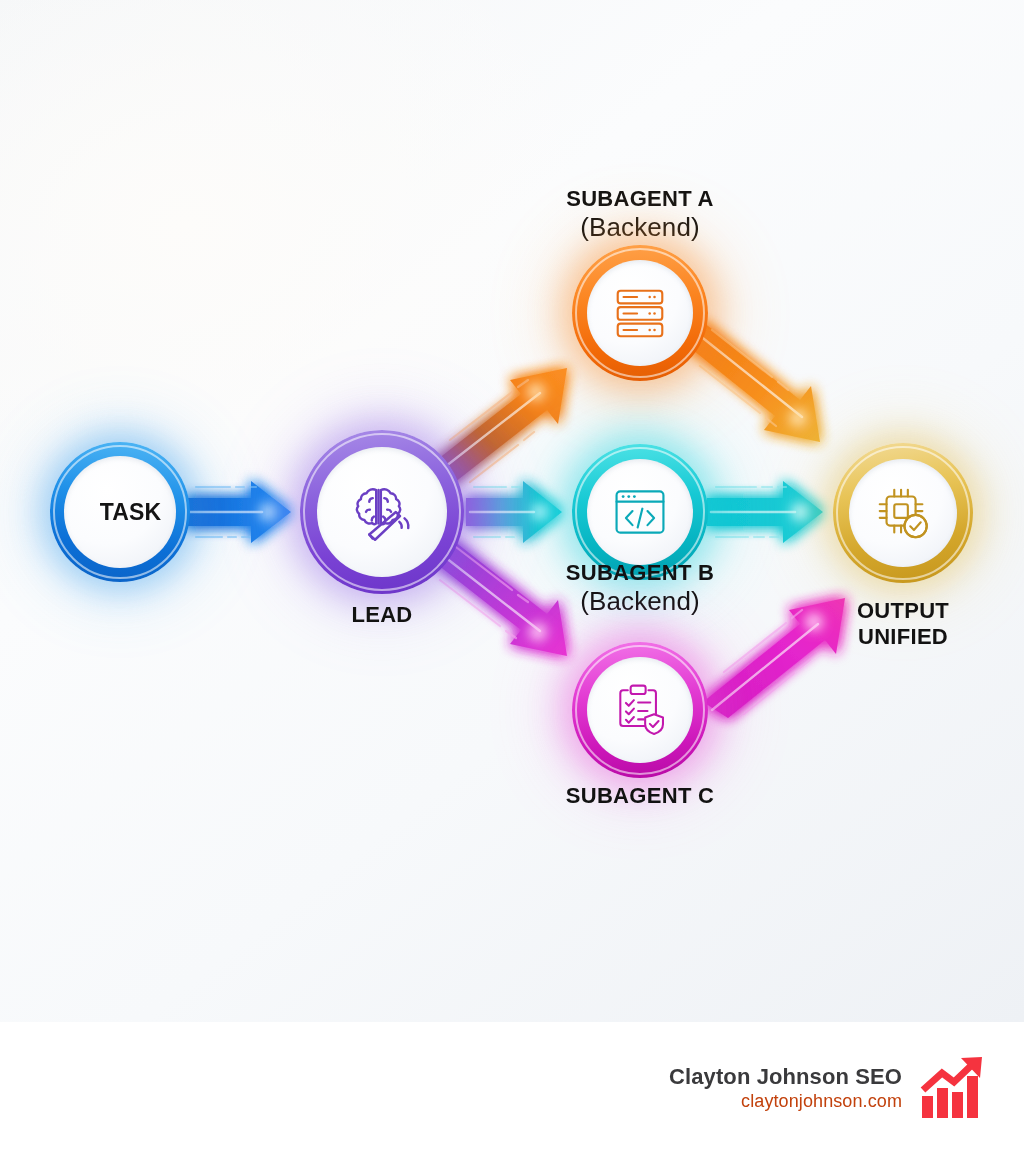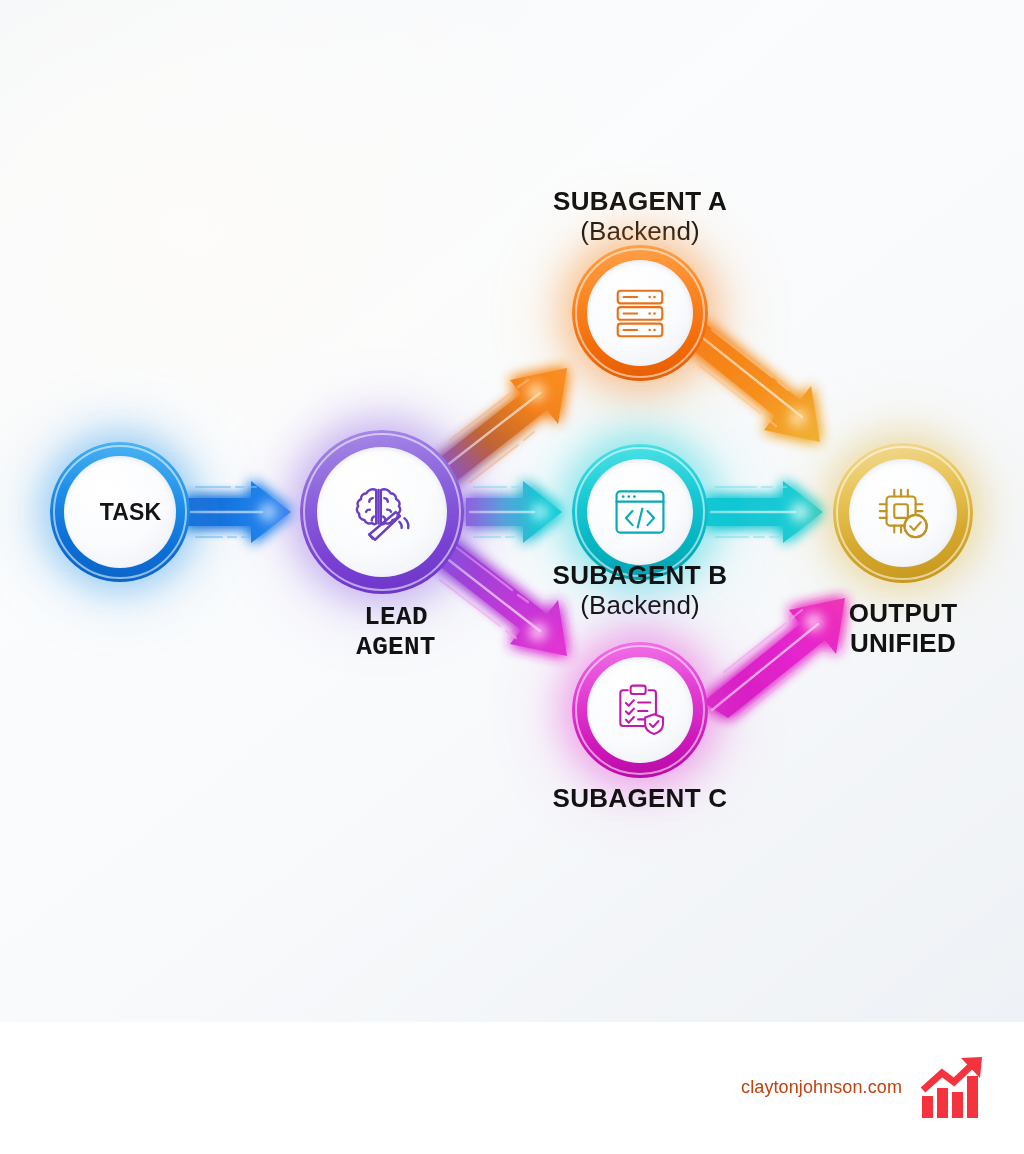--- a/index.html
+++ b/index.html
@@ -83,21 +83,21 @@
   
   .caption {
     position: absolute;
     text-align: center;
     color: #121212;
     line-height: 1.17;
     white-space: nowrap;
   }
   .caption .cap-main {
     display: block;
-    font-size: 26px;
+    font-size: 22px;
     font-weight: bold;
     letter-spacing: 0.3px;
   }
   .caption .cap-sub {
     display: block;
     font-size: 26px;
     font-weight: normal;
     letter-spacing: 0.1px;
   }
 
@@ -320,23 +320,22 @@
           <path d="M31 13c3.2-1.6 7.2-.4 8.4 2.8 2.9.1 5 2.3 4.8 5 2.6 1 3.7 3.9 2.4 6.2 1.8 2 1.4 5-.9 6.5.5 2.8-1.6 5.3-4.5 5.4-1 2.6-4 3.8-6.6 2.6-1.2 1-2.8 1.2-3.6.4V13z"></path>
           <path d="M29 13v29"></path>
           <path d="M24 20c-1.8.3-3 1.6-3 3.2M21.5 30c-1.6-.2-2.8.6-3.3 1.9M25 36c-1.4.7-2 2-1.8 3.3"></path>
           <path d="M34 20c1.8.3 3 1.6 3 3.2M36.5 30c1.6-.2 2.8.6 3.3 1.9M33 36c1.4.7 2 2 1.8 3.3"></path>
           <path d="M21 51.5l23-19.5 3.6 3.6-21.6 20.4z"></path>
           <path d="M21 51.5l2.8 3.4"></path>
           <path d="M47 40.5c1.6 1.4 2.3 3.2 2 5.2M51.5 37.5c2.6 2.2 3.7 5.2 3.2 8.4"></path>
         </svg>
       </div>
     </div>
-    <div class="caption" style="left:296px; top:602px; width:200px;font-family:Liberation Mono, monospace;">
+    <div class="caption" style="left:282px; top:602px; width:200px;">
       <span class="cap-main">LEAD</span>
-      <span class="cap-main">AGENT</span>
     </div>
 
     <div class="caption" style="left:540px; top:186px; width:200px;">
       <span class="cap-main">SUBAGENT A</span>
       <span class="cap-sub">(Backend)</span>
     </div>
     <div class="node node-a" style="left:572px; top:245px; width:136px; height:136px;">
       <div class="ring-outer"></div>
       <div class="ring-thin"></div>
       <div class="inner-disc" style="left:15px; top:15px; right:15px; bottom:15px;">
@@ -416,20 +415,21 @@
     <div class="caption" style="left:803px; top:598px; width:200px;">
       <span class="cap-main">OUTPUT</span>
       <span class="cap-main">UNIFIED</span>
     </div>
 
   </div>
 
   <div class="footer">
     <div class="footer-inner">
       <div class="footer-text">
+        <div class="footer-brand">Clayton Johnson SEO</div>
         <div class="footer-domain">claytonjohnson.com</div>
       </div>
       <svg class="footer-logo" viewBox="0 0 70 64">
         <rect x="2" y="40" width="11" height="22" fill="#f5333f"></rect>
         <rect x="17" y="32" width="11" height="30" fill="#f5333f"></rect>
         <rect x="32" y="36" width="11" height="26" fill="#f5333f"></rect>
         <rect x="47" y="20" width="11" height="42" fill="#f5333f"></rect>
         <path d="M3 34 L22 17 L34 26 L56 5" stroke="#f5333f" stroke-width="7" fill="none" stroke-linejoin="miter"></path>
         <path d="M41 2 L62 1 L60 22 Z" fill="#f5333f"></path>
       </svg>

